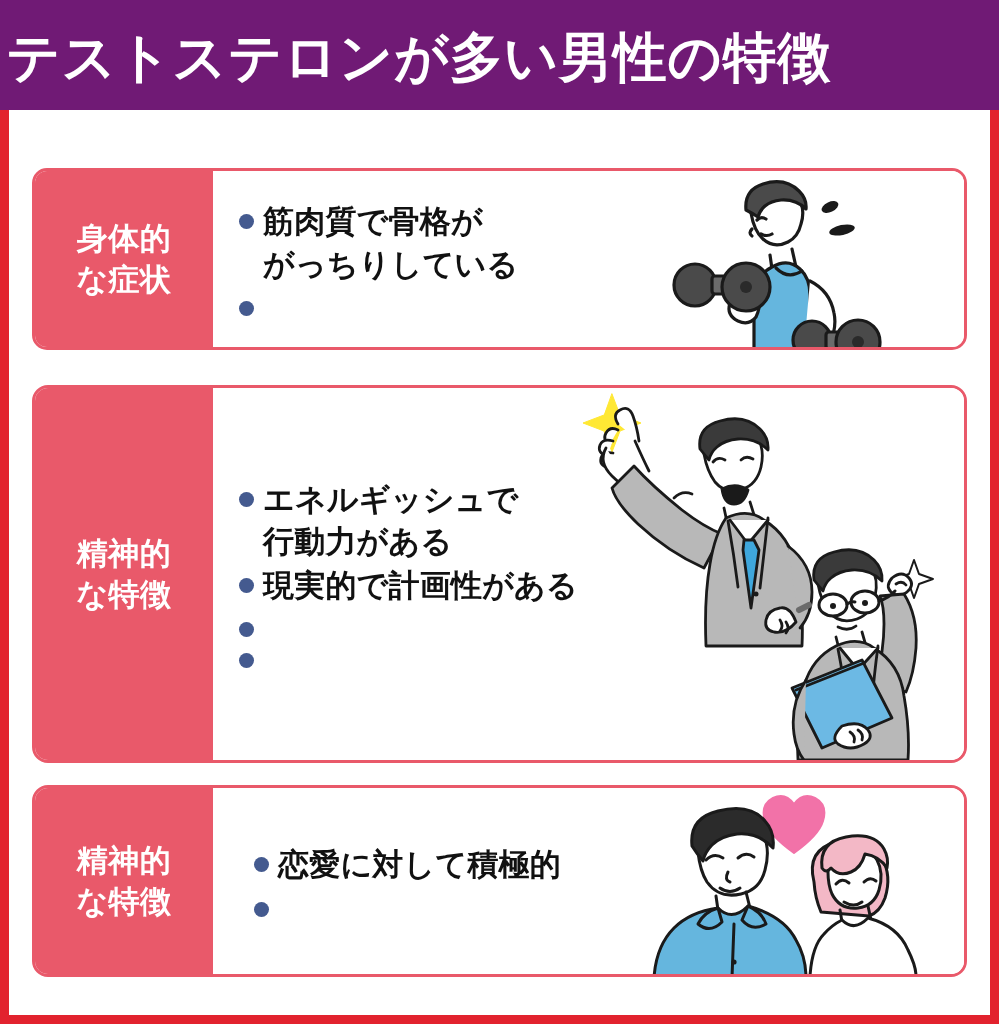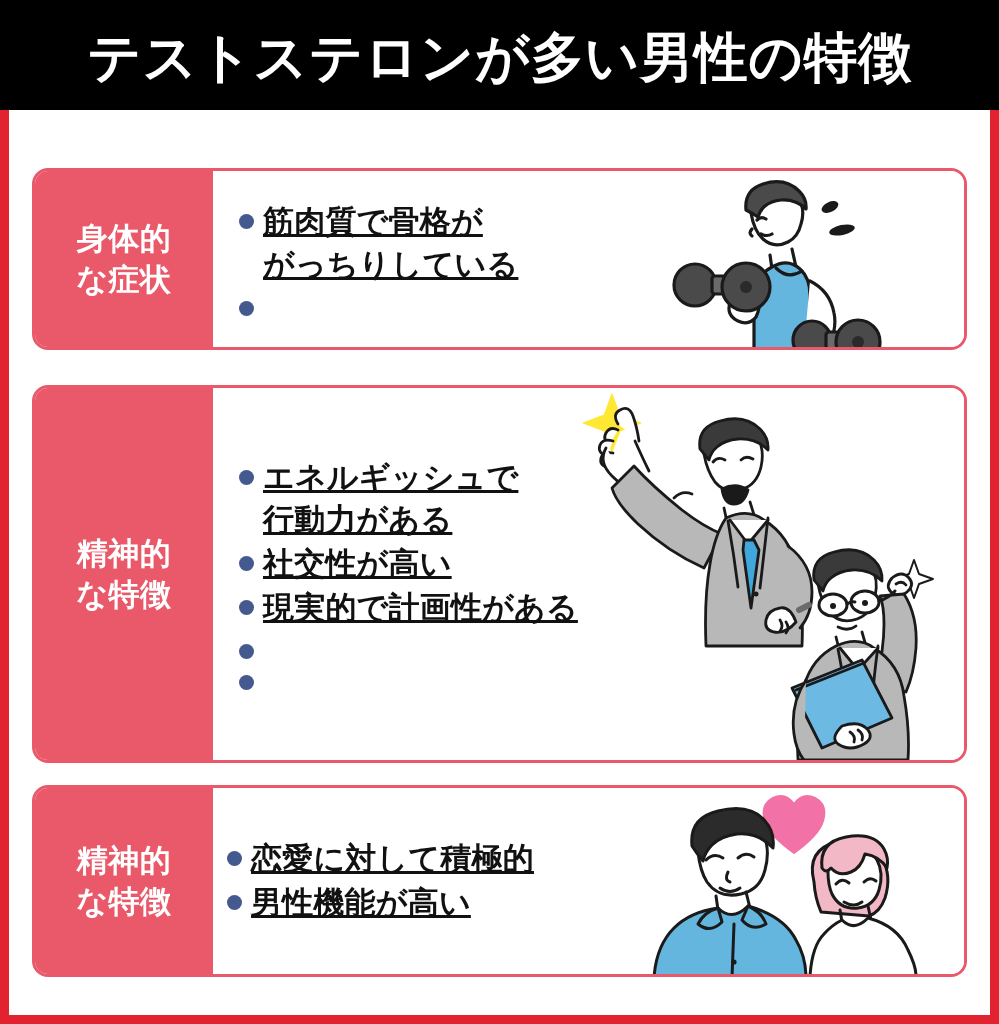--- a/index.html
+++ b/index.html
@@ -21,24 +21,24 @@
     box-sizing: border-box;
   }
 
   
   .header-banner {
     position: absolute;
     left: 0;
     top: 0;
     width: 999px;
     height: 116px;
-    background: #000000;
+    background: #701a75;
     display: flex;
     align-items: center;
-    justify-content: center;
+    justify-content: flex-start;
     box-sizing: border-box;
   }
   .header-title {
     color: #ffffff;
     font-size: 54px;
     font-weight: 700;
     letter-spacing: 1px;
     line-height: 1;
     white-space: nowrap;
     transform: scaleX(0.985);
@@ -112,48 +112,47 @@
   }
   .bullet-item {
     display: flex;
     align-items: flex-start;
     font-size: 31px;
     font-weight: 700;
     color: #111111;
     line-height: 1.36;
     letter-spacing: 0.2px;
     margin: 0 0 2px 0;
-    text-decoration: underline;
   }
   .bullet-dot {
     flex: 0 0 auto;
     width: 15px;
     height: 15px;
     border-radius: 50%;
     background: #445a8f;
     margin: 14px 9px 0 0;
   }
   .bullet-text {
     white-space: pre-line;
   }
 
   
   .illus {
     position: absolute;
     z-index: 1;
   }
 
   
-  #card-physical      { top: 58px;  height: 182px; }
+  #card-physical      { top: 58px;  height: 182px; border-radius: 15px; }
   #card-mental        { top: 275px; height: 378px; }
   #card-mental-two    { top: 675px; height: 192px; }
 
   #card-physical .bullet-list   { padding-left: 26px; }
   #card-mental .bullet-list     { padding-left: 26px; }
-  #card-mental-two .bullet-list { padding-left: 14px; }
+  #card-mental-two .bullet-list { padding-left: 41px; }
 
   #illus-dumbbell { right: 44px; top: 6px; }
   #illus-suits    { right: 0px;  top: 0px; }
   #illus-couple   { right: 26px; top: 2px; }
 
   svg { display: block; }
 </style>
 </head>
 <body>
 
@@ -236,24 +235,20 @@
       </div>
       <div class="card-body">
         <ul class="bullet-list">
           <li class="bullet-item">
             <span class="bullet-dot"></span>
             <span class="bullet-text">エネルギッシュで
 行動力がある</span>
           </li>
           <li class="bullet-item">
             <span class="bullet-dot"></span>
-            <span class="bullet-text">社交性が高い</span>
-          </li>
-          <li class="bullet-item">
-            <span class="bullet-dot"></span>
             <span class="bullet-text">現実的で計画性がある</span>
           </li>
           <li class="bullet-item">
             <span class="bullet-dot"></span>
           </li>
           <li class="bullet-item">
             <span class="bullet-dot"></span>
           </li>
         </ul>
 
@@ -351,21 +346,20 @@
         <span>な特徴</span>
       </div>
       <div class="card-body">
         <ul class="bullet-list">
           <li class="bullet-item">
             <span class="bullet-dot"></span>
             <span class="bullet-text">恋愛に対して積極的</span>
           </li>
           <li class="bullet-item">
             <span class="bullet-dot"></span>
-            <span class="bullet-text">男性機能が高い</span>
           </li>
         </ul>
 
         <div class="illus" id="illus-couple">
           <svg width="300" height="186" viewBox="0 0 300 186" fill="none" stroke="#1a1a1a" stroke-width="3" stroke-linecap="round" stroke-linejoin="round">
 
             <path d="M156 14 q-9 -12 -21 -6 q-13 7 -8 23 q4 14 29 32 q25 -18 29 -32 q5 -16 -8 -23 q-12 -6 -21 6 z" fill="#f272a8" stroke="#f272a8" stroke-width="2"></path>
 
             <path d="M60 62 q-4 -28 24 -34 q30 -6 40 14 q9 16 3 38 q-5 20 -24 24 q-22 5 -34 -12 q-7 -11 -9 -30 z" fill="#fff"></path>
 

